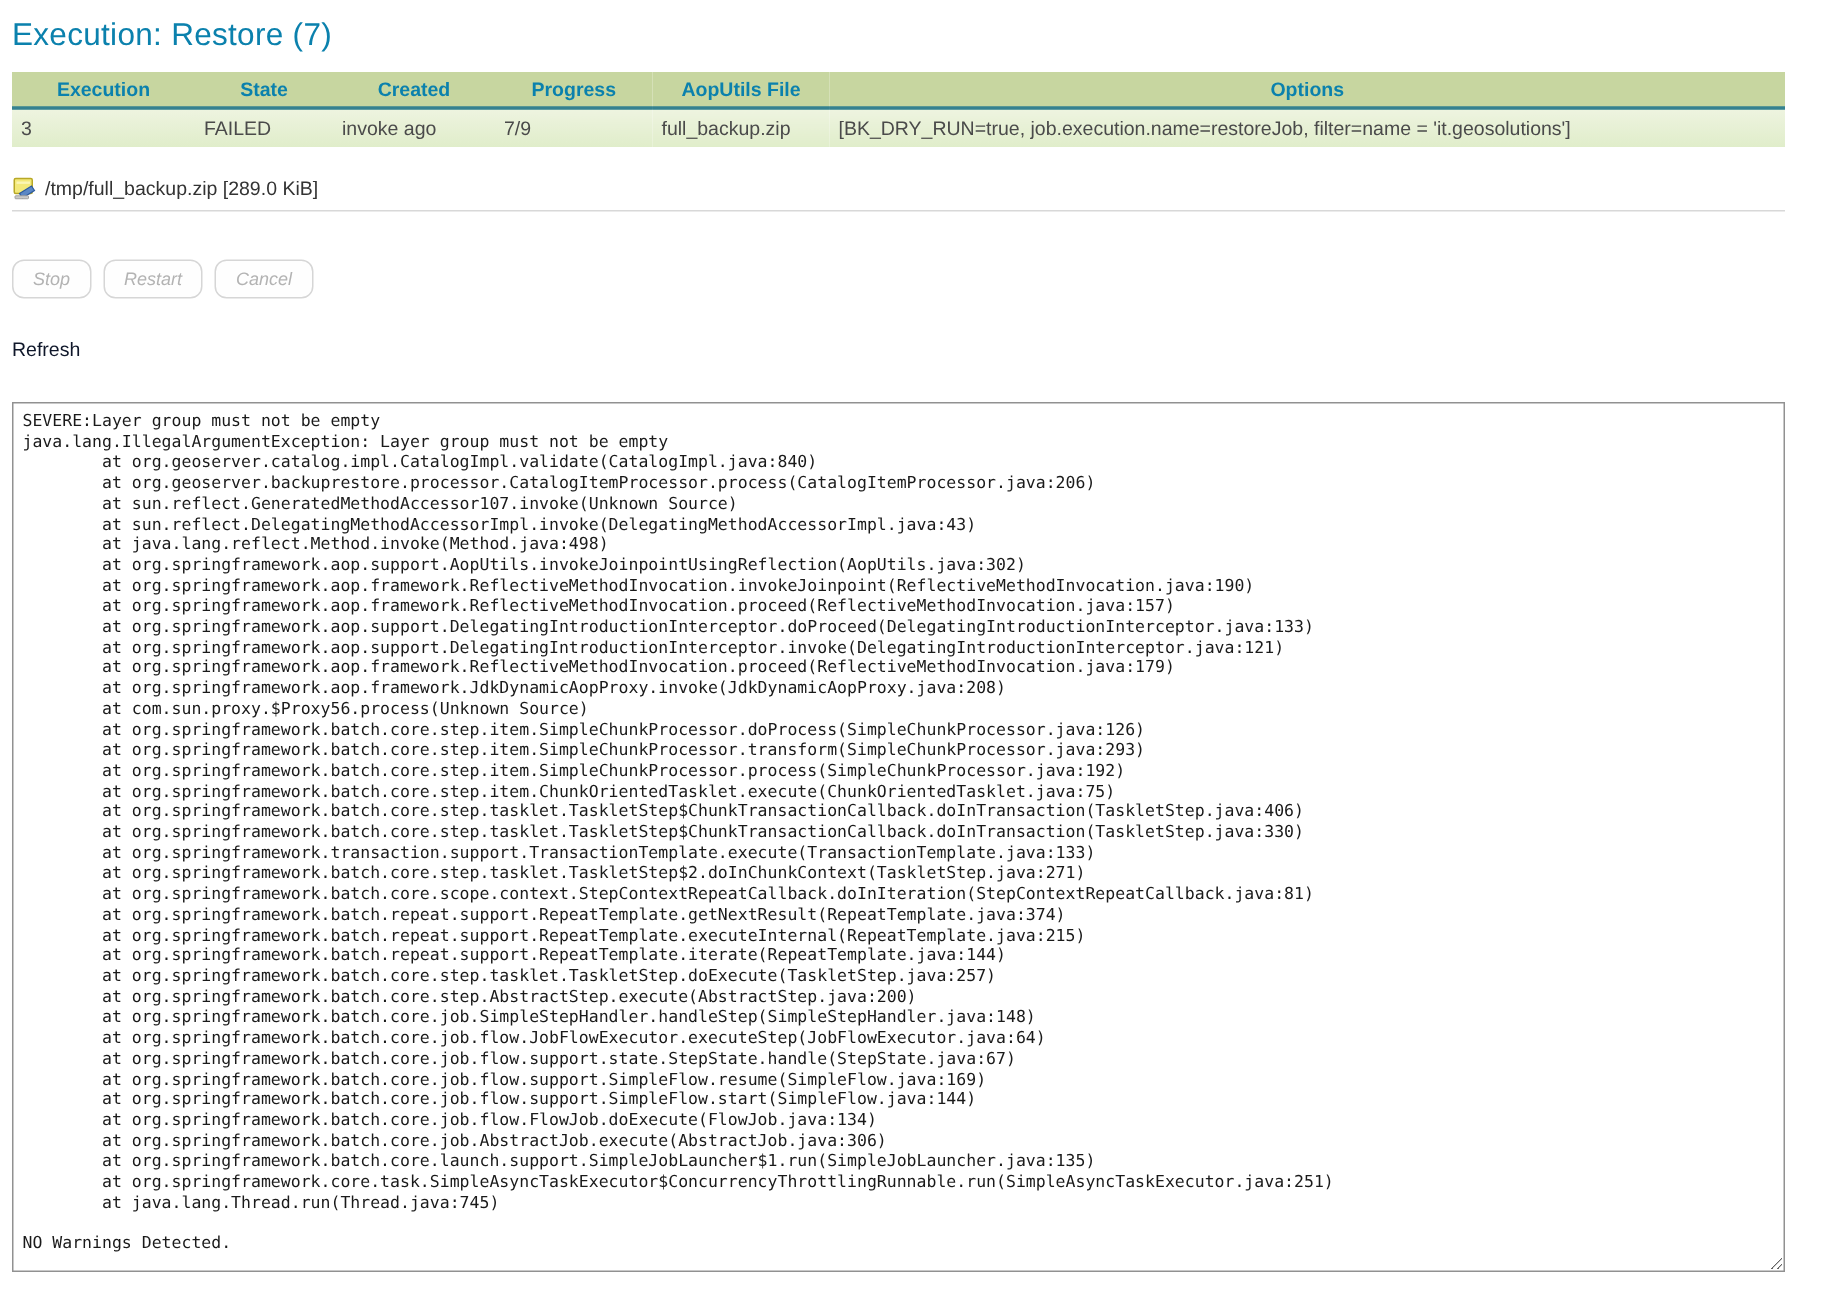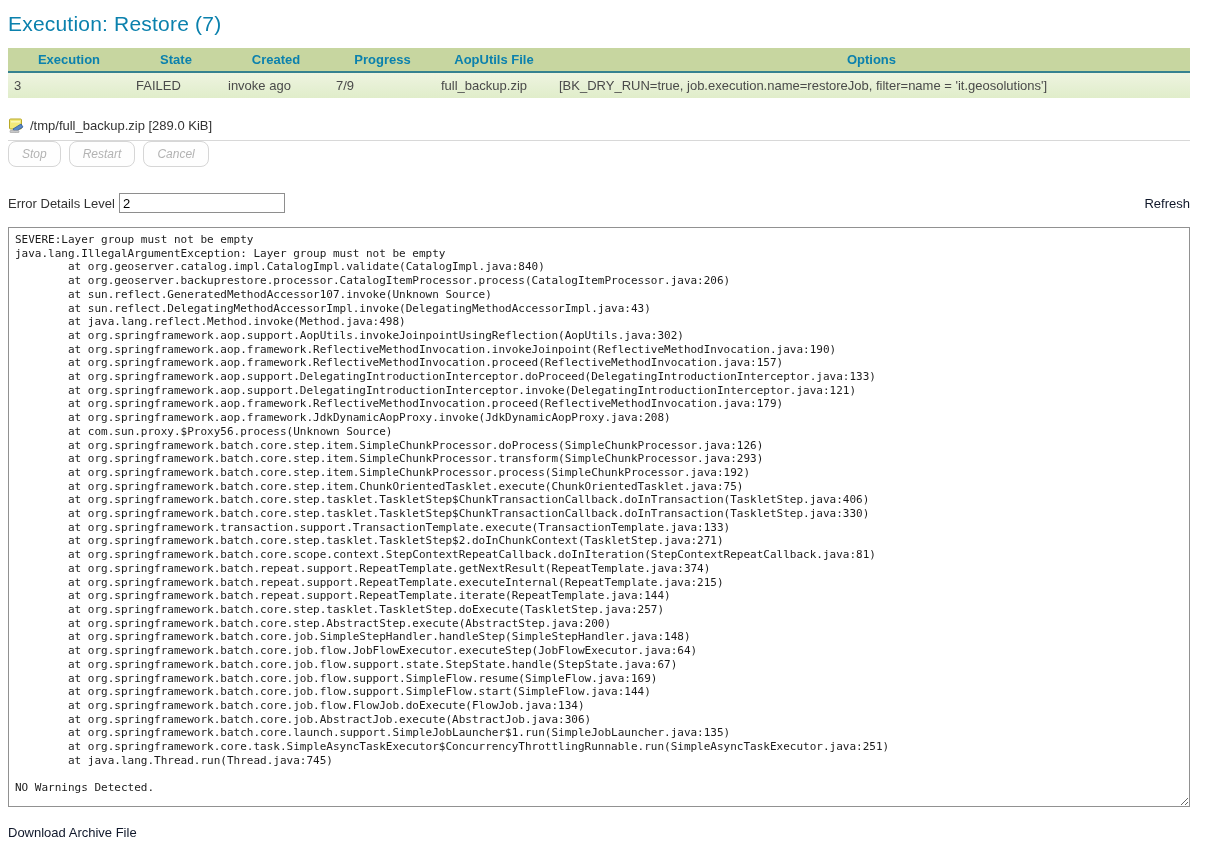--- a/index.html
+++ b/index.html
@@ -47,20 +47,21 @@
     gap: 6px;
     font-size: 13px;
     color: #333;
   }
   .hr {
     border: none;
     border-top: 1px solid #d8d8d8;
     margin: 6px 0 0 0;
   }
   .btn-row {
+    margin-top: 32px;
     display: flex;
     gap: 8px;
   }
   .btn {
     font-family: "Liberation Sans", sans-serif;
     font-size: 12px;
     font-style: italic;
     color: #b3b3b3;
     background: #fefefe;
     border: 1px solid #d6d6d6;
@@ -83,21 +84,21 @@
     font-family: "Liberation Sans", sans-serif;
     font-size: 13px;
     padding: 1px 3px;
   }
   a.link {
     color: #0f172a;
     text-decoration: none;
     font-size: 13px;
   }
   .log-area {
-    margin-top: 14px;
+    margin-top: 28px;
     width: 100%;
     height: 580px;
     border: 1px solid #919191;
     font-family: "DejaVu Sans Mono", "Liberation Mono", monospace;
     font-size: 11px;
     line-height: 13.7px;
     color: #1a1a1a;
     padding: 5px 6px;
     white-space: pre;
     overflow: auto;
@@ -155,24 +156,20 @@
   </div>
   <hr class="hr">
 
   <div class="btn-row">
     <button class="btn">Stop</button>
     <button class="btn">Restart</button>
     <button class="btn">Cancel</button>
   </div>
 
   <div class="error-row">
-    <div class="error-left">
-      <span>Error Details Level</span>
-      <input class="error-input" type="text" value="2" style="">
-    </div>
     <a class="link" href="#">Refresh</a>
   </div>
 
   <textarea class="log-area" wrap="off" spellcheck="false" style="">SEVERE:Layer group must not be empty
 java.lang.IllegalArgumentException: Layer group must not be empty
         at org.geoserver.catalog.impl.CatalogImpl.validate(CatalogImpl.java:840)
         at org.geoserver.backuprestore.processor.CatalogItemProcessor.process(CatalogItemProcessor.java:206)
         at sun.reflect.GeneratedMethodAccessor107.invoke(Unknown Source)
         at sun.reflect.DelegatingMethodAccessorImpl.invoke(DelegatingMethodAccessorImpl.java:43)
         at java.lang.reflect.Method.invoke(Method.java:498)

